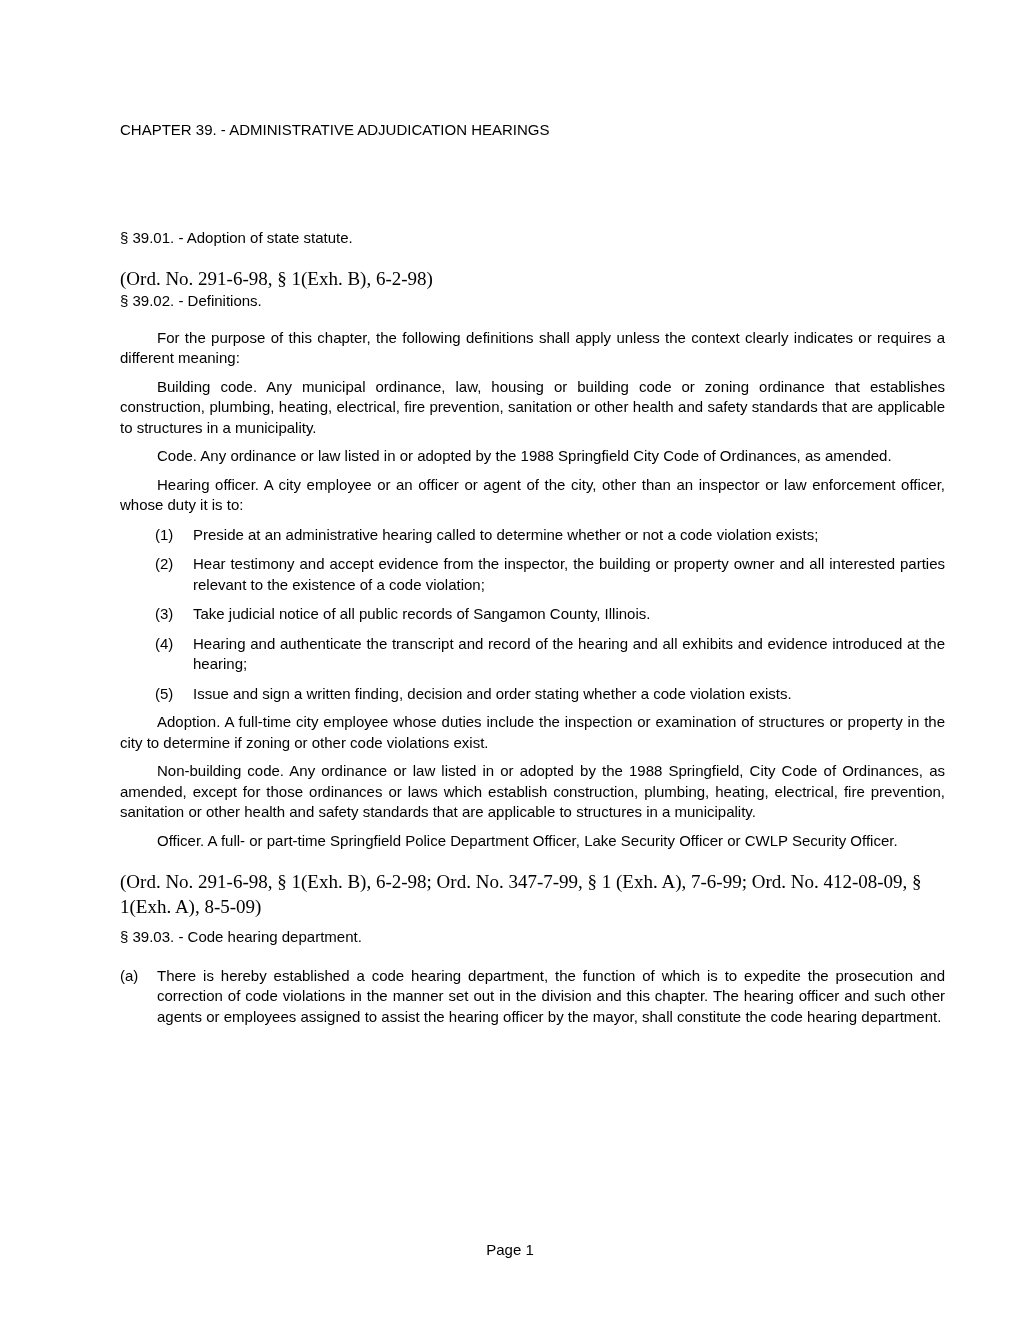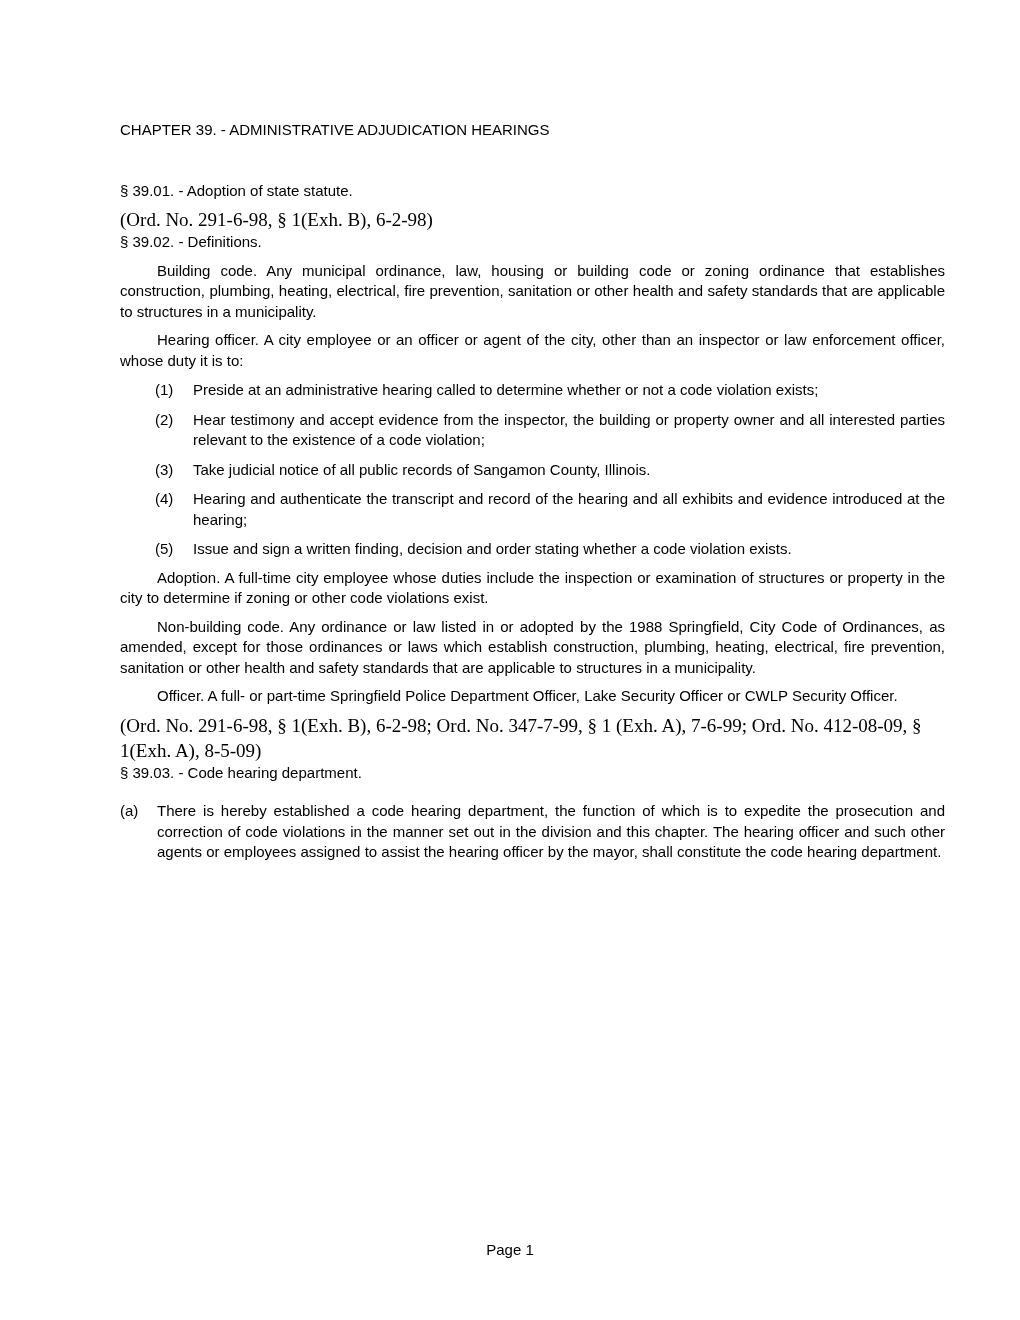--- a/index.html
+++ b/index.html
@@ -26,37 +26,37 @@
     font-weight: normal;
     line-height: 20.5px;
     margin: 0;
   }
   .section-heading {
     font-size: 15px;
     font-weight: normal;
     line-height: 20.5px;
     margin: 0;
   }
-  .section-heading.s3901 { margin-top: 40px; }
+  .section-heading.s3901 { margin-top: 87px; }
   .section-heading.s3902 { }
-  .section-heading.s3903 { }
+  .section-heading.s3903 { margin-top: 8px; }
   p.body {
     font-size: 15px;
     line-height: 20.5px;
     text-align: justify;
     margin: 8px 0 0 0;
   }
   p.body.indent { text-indent: 37px; }
   p.body.first { margin-top: 16px; }
   p.citation {
     font-family: "Liberation Serif", serif;
     font-size: 19px;
     line-height: 25px;
     text-align: left;
-    margin: 6px 0 0 0;
+    margin: 18px 0 0 0;
   }
   .duty-item {
     display: flex;
     margin: 9px 0 0 0;
     padding-left: 35px;
     font-size: 15px;
     line-height: 20.5px;
   }
   .duty-num {
     flex: none;
@@ -94,21 +94,23 @@
 <body>
 
 <div class="page">
 
   <h1 class="chapter-title">CHAPTER 39. - ADMINISTRATIVE ADJUDICATION HEARINGS</h1>
 
   <h2 class="section-heading s3901">§ 39.01. - Adoption of state statute.</h2>
   <p class="citation">(Ord. No. 291-6-98, § 1(Exh. B), 6-2-98)</p>
 
   <h2 class="section-heading s3902">§ 39.02. - Definitions.</h2>
+  <p class="body indent first">For the purpose of this chapter, the following definitions shall apply unless the context clearly indicates or requires a different meaning:</p>
   <p class="body indent">Building code. Any municipal ordinance, law, housing or building code or zoning ordinance that establishes construction, plumbing, heating, electrical, fire prevention, sanitation or other health and safety standards that are applicable to structures in a municipality.</p>
+  <p class="body indent">Code. Any ordinance or law listed in or adopted by the 1988 Springfield City Code of Ordinances, as amended.</p>
   <p class="body indent">Hearing officer. A city employee or an officer or agent of the city, other than an inspector or law enforcement officer, whose duty it is to:</p>
 
   <div class="duty-item">
     <span class="duty-num">(1)</span>
     <span class="duty-text">Preside at an administrative hearing called to determine whether or not a code violation exists;</span>
   </div>
   <div class="duty-item">
     <span class="duty-num">(2)</span>
     <span class="duty-text">Hear testimony and accept evidence from the inspector, the building or property owner and all interested parties relevant to the existence of a code violation;</span>
   </div>

